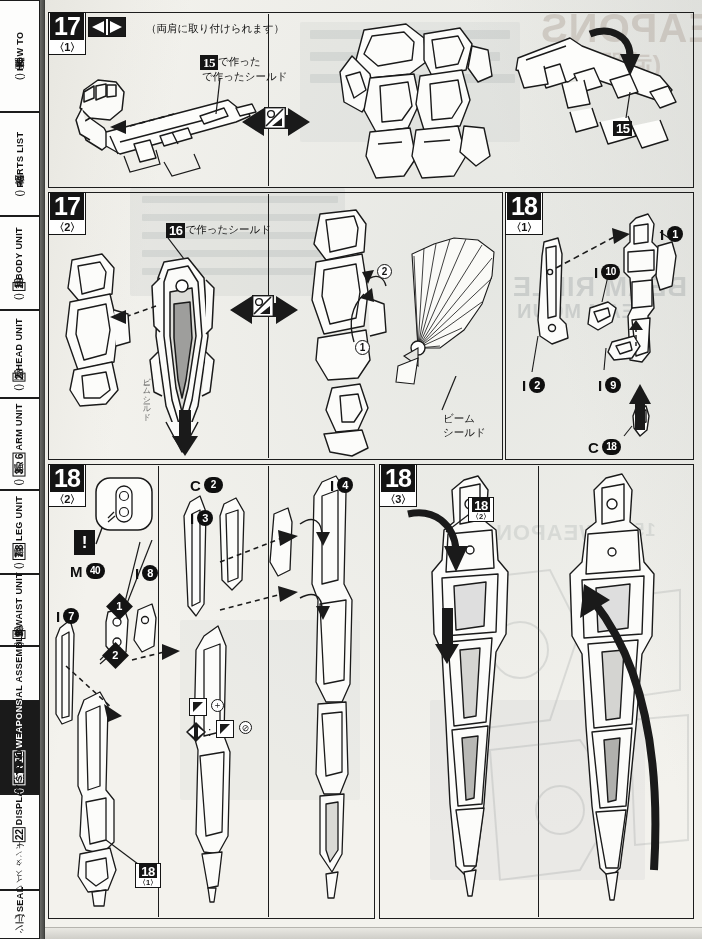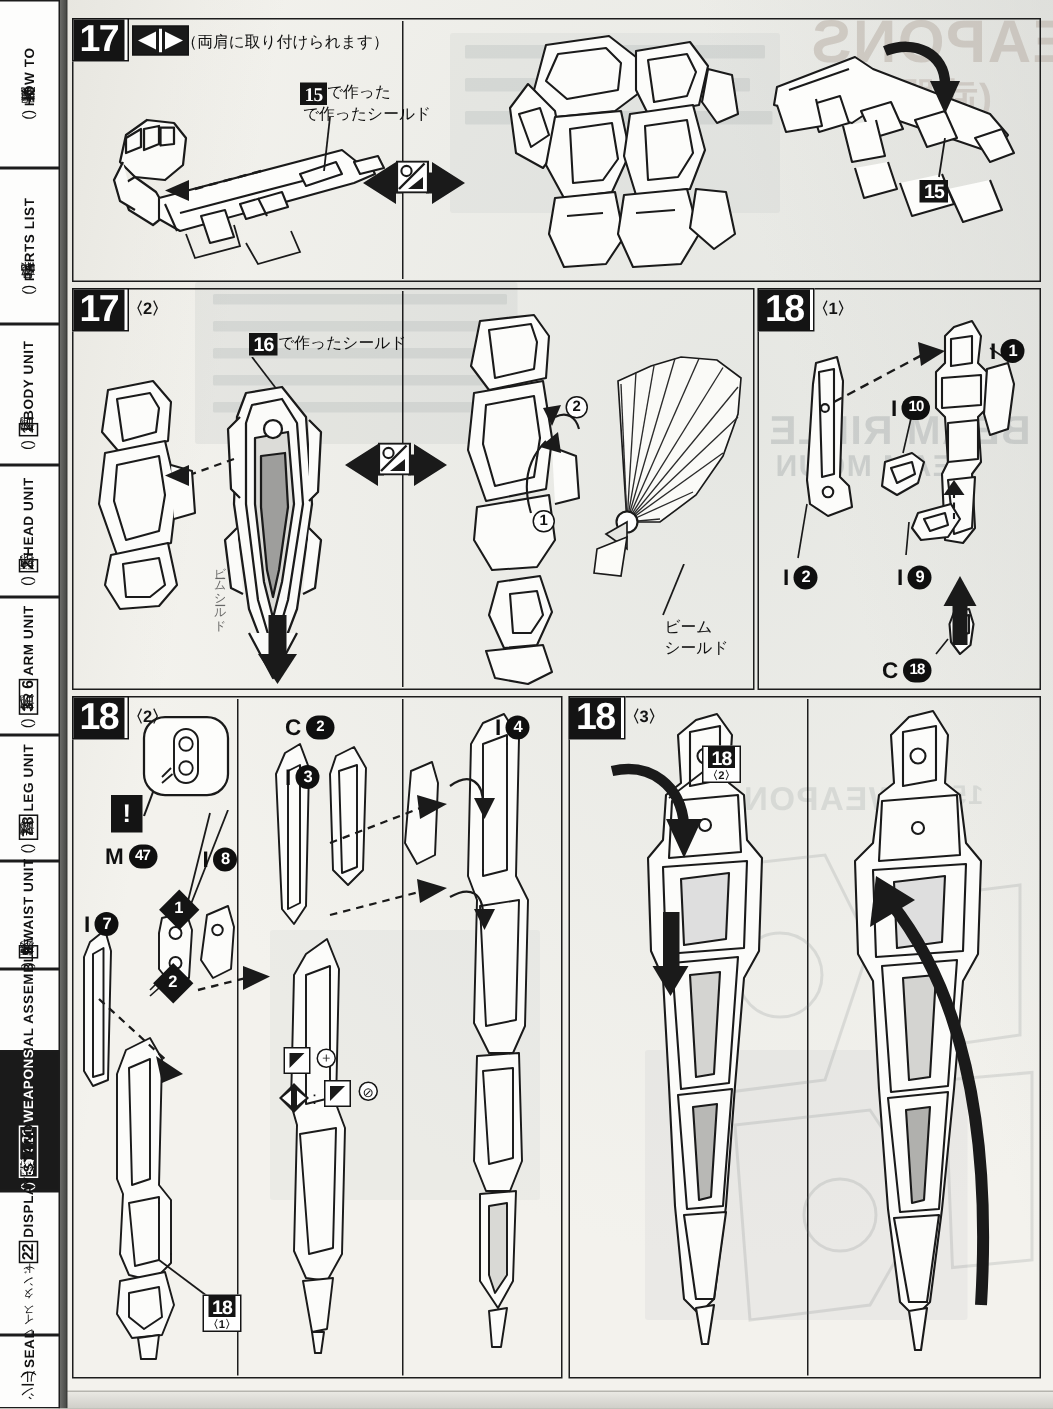--- a/index.html
+++ b/index.html
@@ -108,22 +108,22 @@
   .vdiv, .hdiv {
     position: absolute; background: #1d1d1d;
   }
   .vdiv { width: 1.4px; }
 
   
   .step-badge {
     position: absolute;
     background: #fff;
     border: 1.6px solid #141414;
-    display: flex; flex-direction: row;
-    align-items: center; justify-content: flex-start;
+    display: flex; flex-direction: column;
+    align-items: center; justify-content: center;
     padding: 0;
     z-index: 12;
   }
   .step-badge .sb-num {
     font-size: 25px; font-weight: bold; line-height: 0.95;
     background: #141414; color: #fff;
     padding: 2px 4px 1px 4px;
     letter-spacing: -1px;
   }
   .step-badge .sb-sub {
@@ -439,21 +439,21 @@
     <span class="rb-sub">〈1〉</span>
   </div>
 
   <div class="mount-picto" style="left:88px; top:17px; width:38px; height:20px;">
     <svg width="34" height="16" viewBox="0 0 34 16">
       <polygon points="14,2 2,8 14,14" fill="#fff"></polygon>
       <polygon points="20,2 32,8 20,14" fill="#fff"></polygon>
       <rect x="16" y="0" width="2" height="16" fill="#fff"></rect>
     </svg>
   </div>
-  <div class="callout" style="left:121px; top:21px;">（両肩に取り付けられます）</div>
+  <div class="callout" style="left:146px; top:21px;">（両肩に取り付けられます）</div>
 
   <svg class="art" style="left:60px; top:58px; width:210px; height:128px;" viewBox="0 0 210 128">
     <g stroke="#1a1a1a" stroke-width="1.5" fill="#fbfbf9" stroke-linejoin="round">
       <path d="M24 32 L38 22 L56 24 L64 34 L62 52 L50 62 L30 60 L20 50 Z"></path>
       <path d="M24 34 L34 28 L34 40 L24 44 Z"></path>
       <path d="M36 28 L46 26 L46 38 L36 42 Z"></path>
       <path d="M47 27 L56 27 L56 38 L47 39 Z"></path>
       <path d="M30 60 L44 70 L52 84 L42 92 L26 82 L20 66 Z"></path>
       <path d="M22 50 L16 62 L20 76 L30 82"></path>
     </g>
@@ -743,21 +743,21 @@
   <svg class="art" style="left:96px; top:540px; width:64px; height:72px;" viewBox="0 0 64 72">
     <path d="M56 0 L30 66" stroke="#1a1a1a" stroke-width="1.2" fill="none"></path>
     <path d="M44 2 L28 66" stroke="#1a1a1a" stroke-width="1.2" fill="none"></path>
   </svg>
 
   <div class="warn-icon" style="left:74px; top:530px;">
     <span>!</span>
   </div>
   <div class="part-label" style="left:70px; top:563px;">
     <span class="runner">M</span>
-    <span class="pnum wide">47</span>
+    <span class="pnum wide">40</span>
   </div>
 
   <div class="part-label" style="left:56px; top:608px;">
     <span class="runner">I</span>
     <span class="pnum">7</span>
   </div>
   <div class="part-label" style="left:135px; top:565px;">
     <span class="runner">I</span>
     <span class="pnum">8</span>
   </div>

